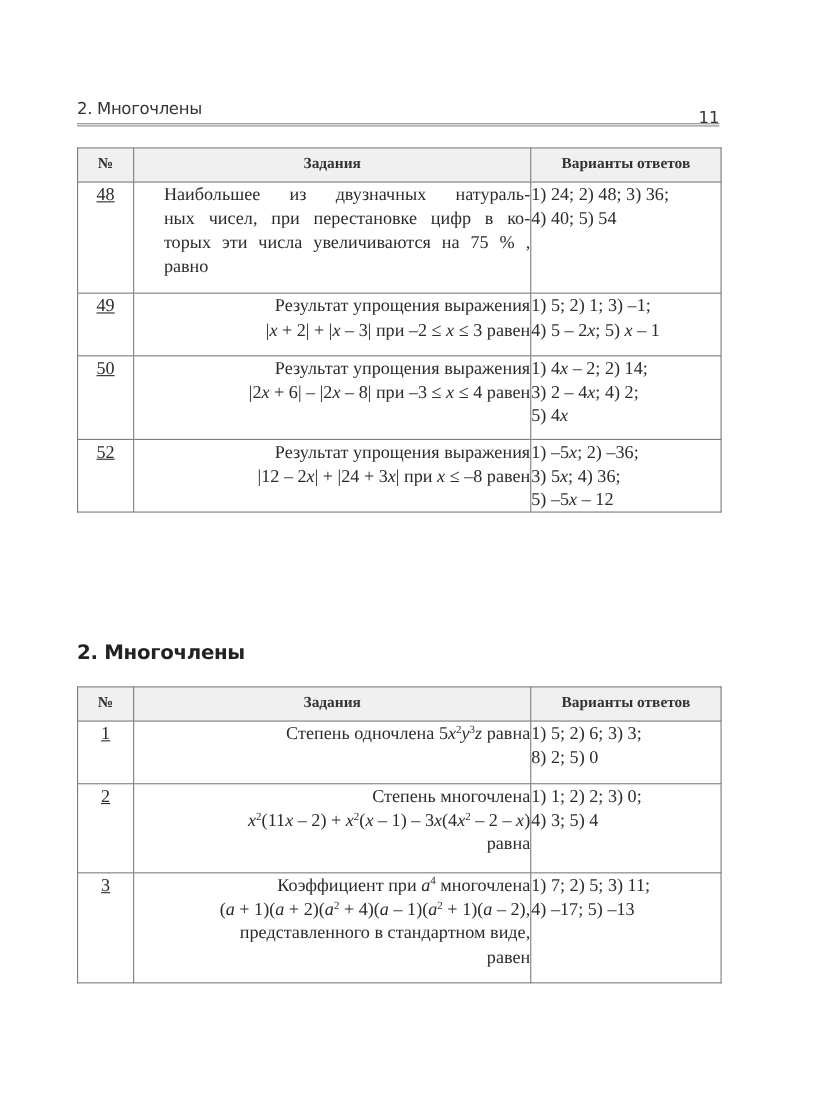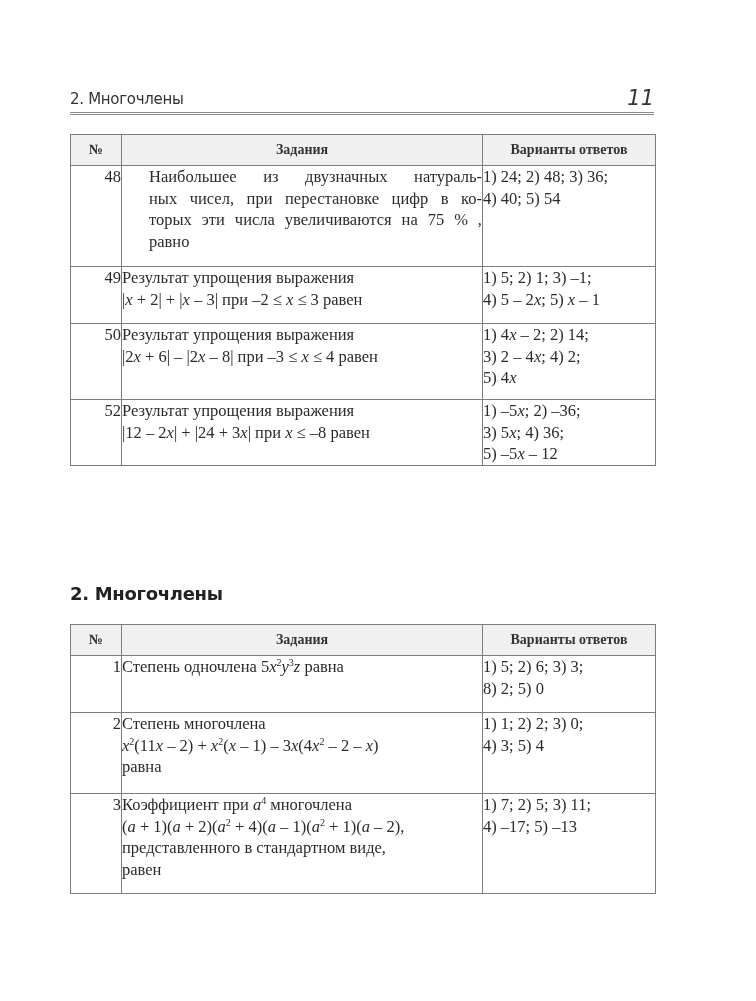--- a/index.html
+++ b/index.html
@@ -6,42 +6,42 @@
   body {
     width: 756px; height: 1001px; background: #ffffff; position: relative;
     overflow: hidden; color: #2a2a2a;
     font-family: "DejaVu Serif", serif;
   }
   .running-head {
     position: absolute; left: 70px; width: 584px; top: 86px; height: 24px;
     font-family: "DejaVu Sans", sans-serif; font-size: 15px; color: #333;
   }
   .running-head .title { position: absolute; left: 0; top: 4px; letter-spacing: -0.3px; }
-  .running-head .page { position: absolute; right: 0; top: 0; font-size: 21px; font-style: italic; }
+  .running-head .page { position: absolute; right: 0; top: 12px; font-size: 15px; }
   .head-rule {
     position: absolute; left: 70px; width: 584px; top: 112px; height: 3px;
     border-top: 1px solid #8a8a8a; border-bottom: 1px solid #8a8a8a; box-sizing: border-box;
   }
   table.tasks {
     position: absolute; left: 70px; width: 585px;
     border-collapse: collapse; table-layout: fixed;
     font-family: "Liberation Serif", serif; font-size: 16.5px; line-height: 21.5px; color: #2b2b2b;
   }
   table.tasks td, table.tasks th {
     border: 1.3px solid #7d7d7d; vertical-align: top; padding: 0;
   }
   table.tasks th {
     background: #f0f0f0; font-weight: bold; font-size: 14px; height: 30px;
     vertical-align: middle; text-align: center; color: #333;
   }
   col.c-num { width: 51px; }
   col.c-task { width: 361px; }
   col.c-ans { width: 173px; }
-  td.num { text-align: right; padding-top: 6px; }
-  td.task { padding: 6px 12px 6px 12px; }
+  td.num { text-align: center; padding-top: 6px; text-decoration: underline; }
+  td.task { padding: 6px 12px 6px 12px; text-align: right; }
   td.ans { padding: 6px 8px 6px 8px; margin-left: 45px; }
   td.task.justify { text-align: justify; }
   .line { display: block; white-space: nowrap; }
   .task.justify .line { white-space: normal; text-align: justify; text-align-last: justify; margin-left: 27px; }
   .task.justify .line.last { text-align-last: left; }
   i { font-style: italic; }
   sup { font-size: 10px; line-height: 0; vertical-align: 6px; }
   .section-title {
     position: absolute; left: 70px; top: 583px;
     font-family: "DejaVu Sans", sans-serif; font-weight: bold; font-size: 18px; color: #222;

